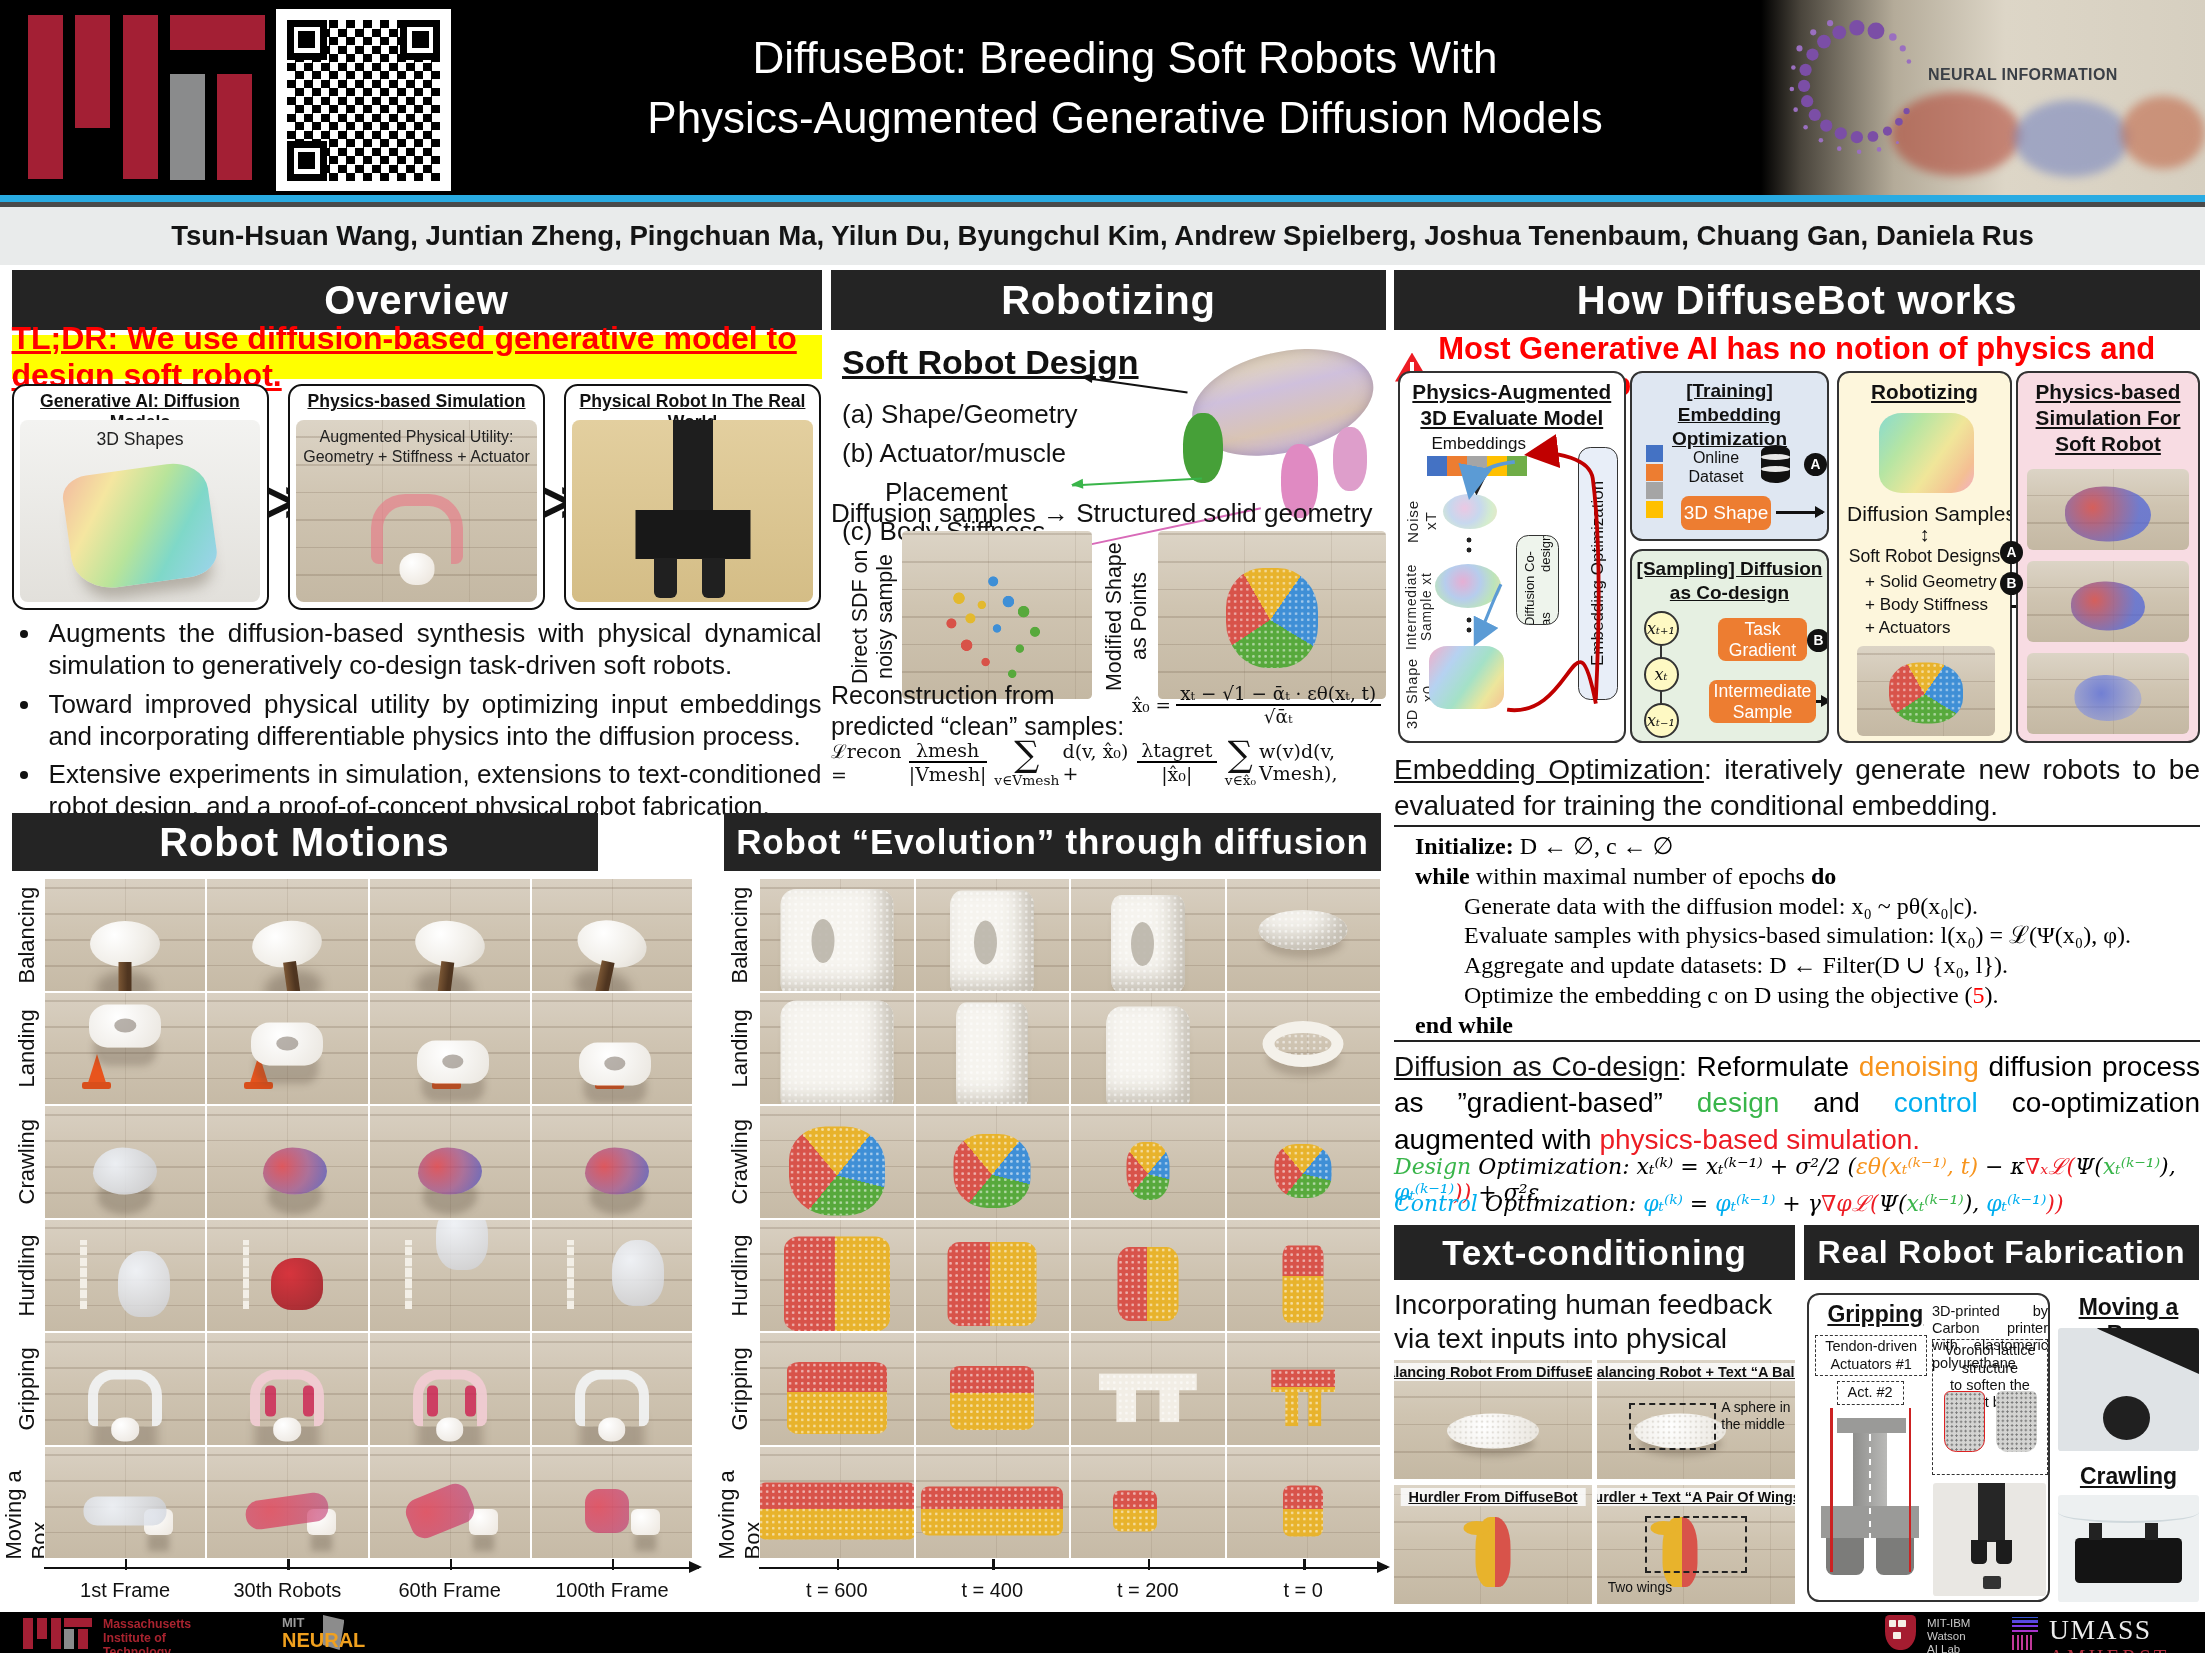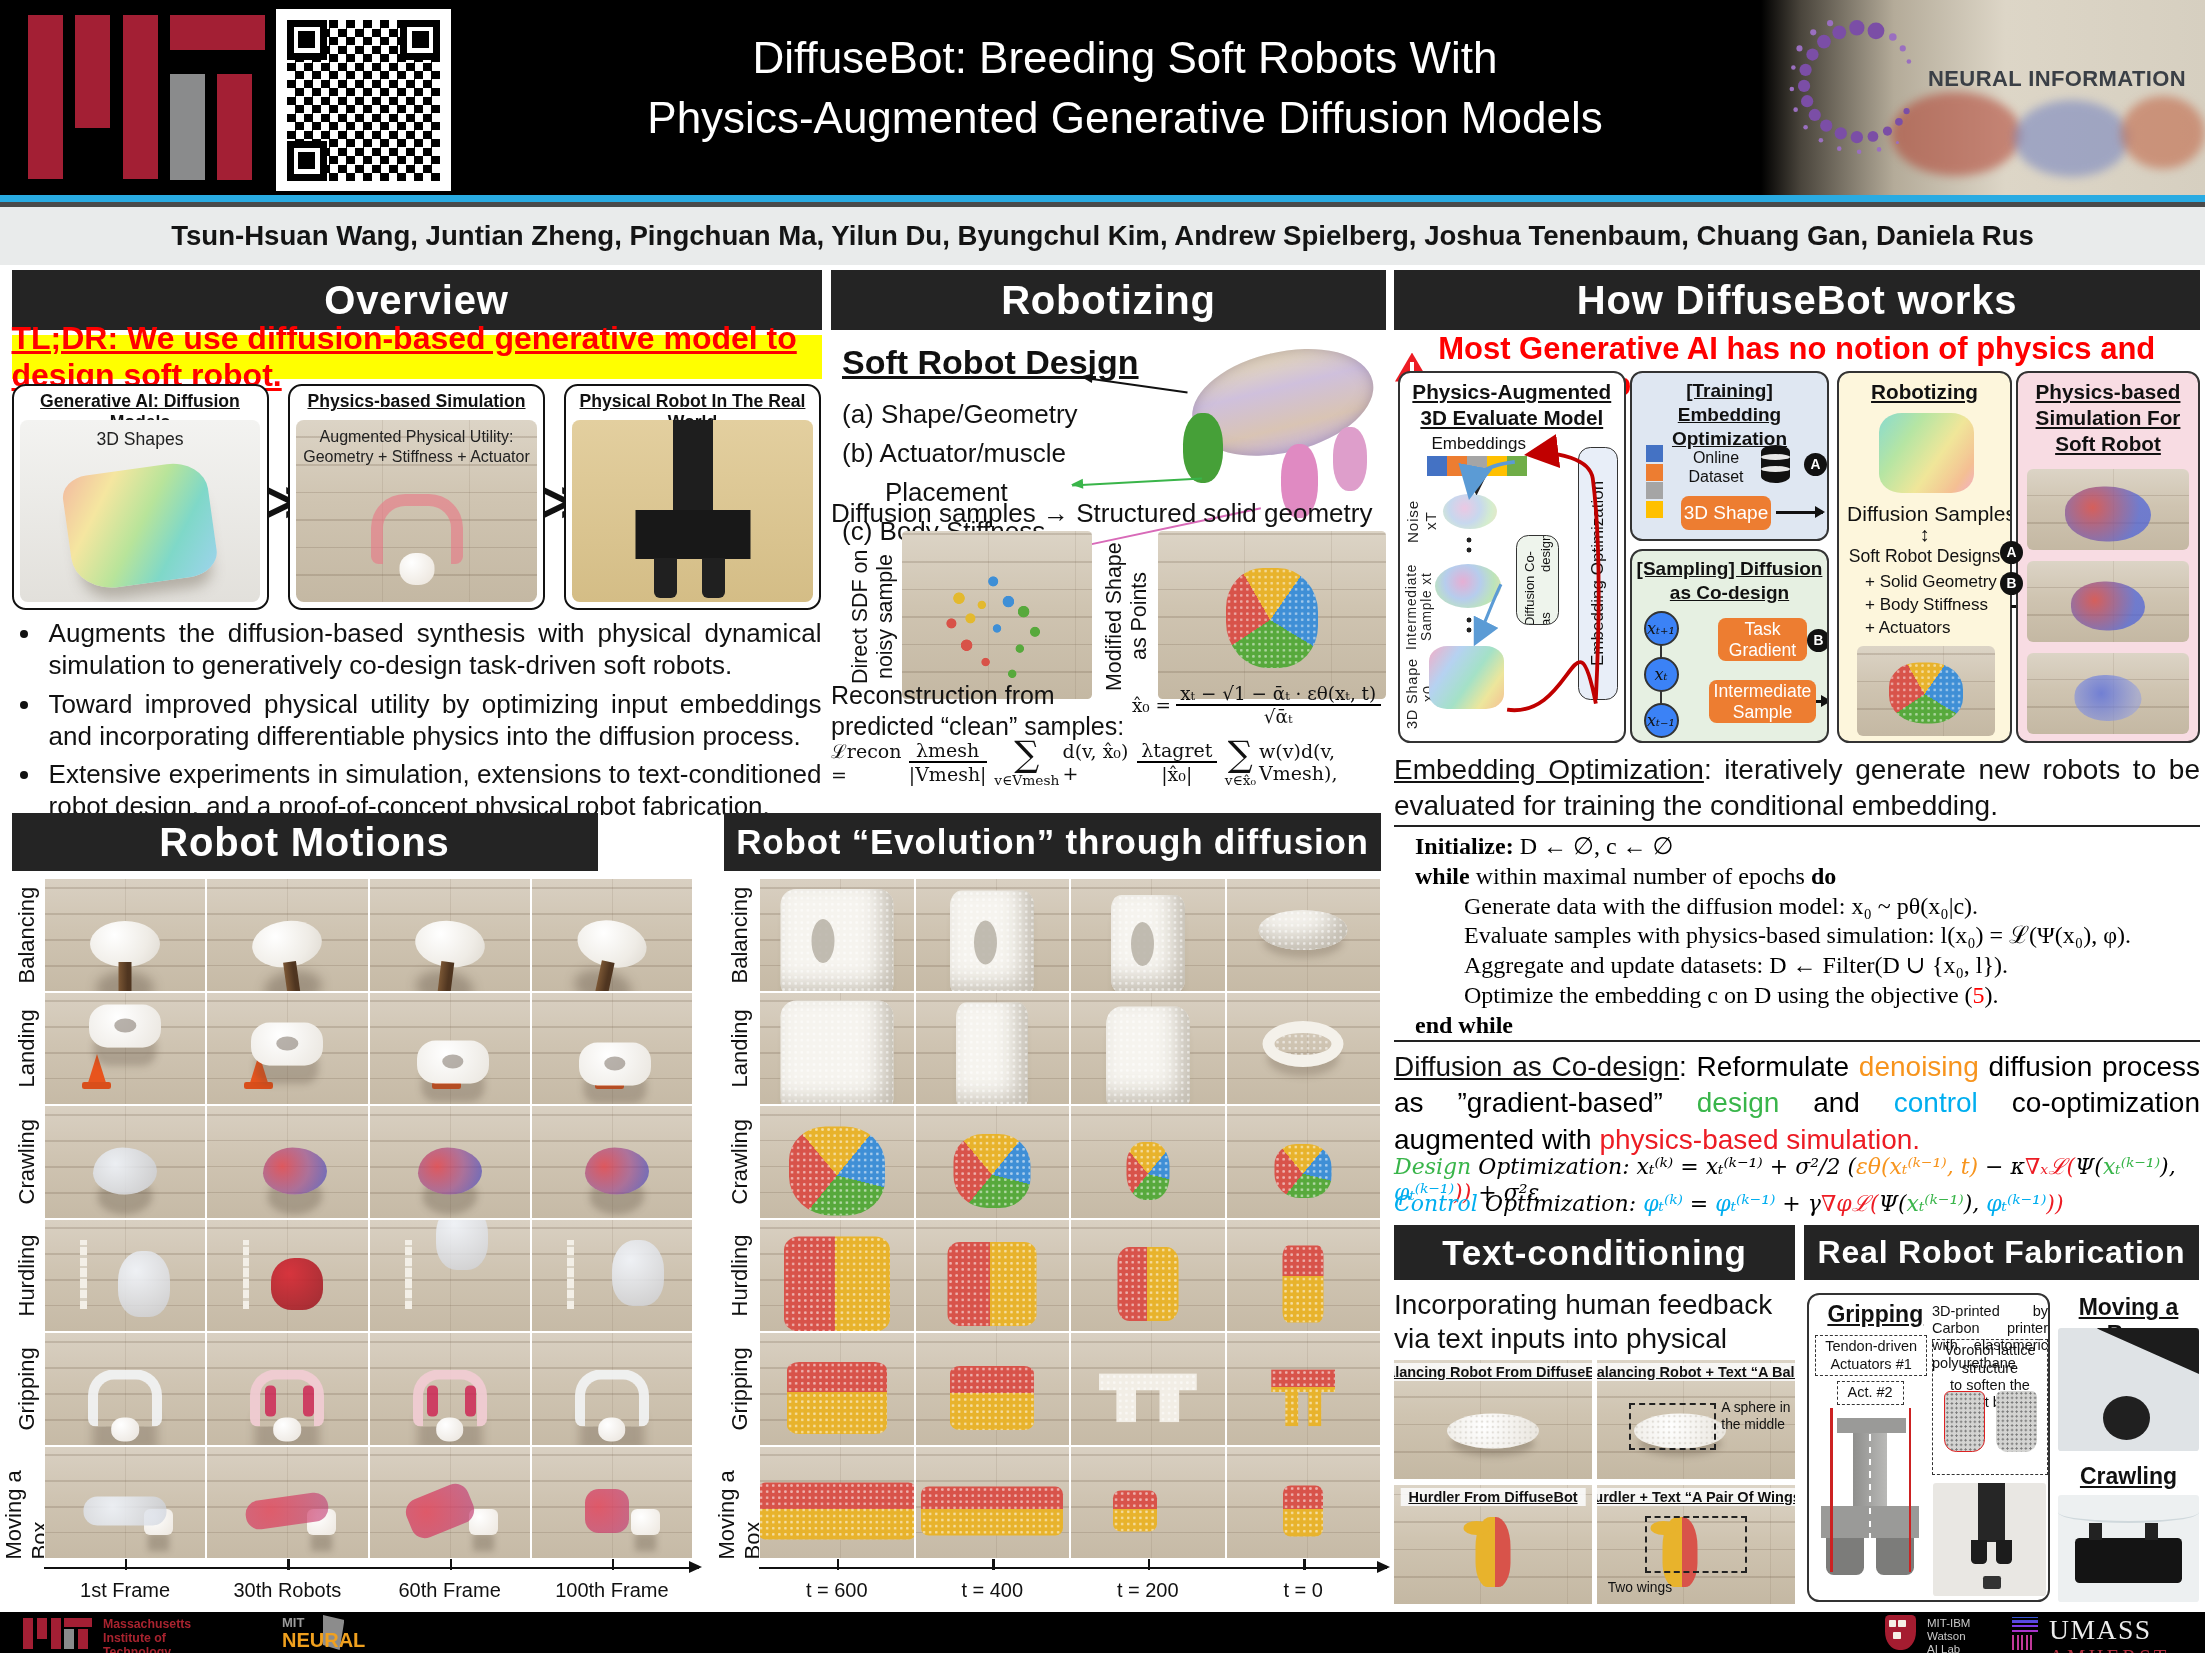--- a/index.html
+++ b/index.html
@@ -22,21 +22,21 @@
 .mitbar.gray{background:#8a8b8c}
 #qr{position:absolute;left:276px;top:9.2px;width:175px;height:182px;background:#fff;padding:10.7px}
 #qr .qfill{position:absolute;inset:10.7px;background:
  repeating-conic-gradient(#000 0 25%,#fff 0 50%);background-size:17px 17px}
 .finder{position:absolute;width:40px;height:40px;border:7.7px solid #000;background:#fff}
 .finder::after{content:'';position:absolute;inset:4.6px;background:#000}
 #title-wrap{position:absolute;left:505px;top:27.6px;width:1240px;color:#fff;text-align:center;
  font-size:44px;line-height:1.38;font-weight:400}
 #neurips{position:absolute;left:1761px;top:0;width:444px;height:195px;overflow:hidden;
  background:linear-gradient(90deg,#000 0%,#4a453c 9%,#b4ab99 30%,#ddd6c7 55%,#d6cfc0 100%)}
-#neurips .ntext{position:absolute;left:167px;top:63px;font-size:22px;font-weight:700;color:#3a3f46;
+#neurips .ntext{position:absolute;left:167px;top:63px;font-size:16px;font-weight:700;color:#3a3f46;
  letter-spacing:0.4px;line-height:1.45}
 .nblob{position:absolute;border-radius:50%;filter:blur(4.6px);opacity:.55}
 
 #strip-cyan{position:absolute;left:0;top:195px;width:2205px;height:6.9px;background:#29abe2}
 #strip-dark{position:absolute;left:0;top:202px;width:2205px;height:4.6px;background:#4a4a4a}
 #authors{position:absolute;left:0;top:207px;width:2205px;height:58px;background:#e9ebeb;
  display:flex;align-items:center;justify-content:center;font-size:27.6px;font-weight:700;color:#141414}
 
 #tldr{position:absolute;left:11.5px;top:335px;width:810px;height:44px;background:#ffff00;
  display:flex;align-items:center;justify-content:center}
@@ -211,21 +211,21 @@
  letter-spacing:0.8px;text-align:center}
 .blob{position:absolute;border-radius:50%;filter:saturate(1.1)}
 .vdots{position:absolute;width:6.1px;background:radial-gradient(circle,#222 2.3px,transparent 2.7px);background-size:6.1px 10px}
 .obox{position:absolute;background:#ed7d31;color:#fff;border-radius:7.7px;display:flex;flex-direction:column;
  align-items:center;justify-content:center;font-size:19px;line-height:1.15;font-weight:400}
 .marker{position:absolute;width:23px;height:23px;border-radius:50%;background:#111;color:#fff;display:flex;
  align-items:center;justify-content:center;font-size:13.8px;font-weight:700;z-index:5}
 .harrow{position:absolute;height:3.1px;background:#111}
 .harrow::after{content:'';position:absolute;right:-1.5px;top:-4.6px;border-left:10.7px solid #111;
  border-top:6.1px solid transparent;border-bottom:6.1px solid transparent}
-.circle{position:absolute;width:35px;height:35px;border:2.3px solid #333;border-radius:50%;background:#3b82f6;
+.circle{position:absolute;width:35px;height:35px;border:2.3px solid #333;border-radius:50%;background:#fef9c3;
  display:flex;align-items:center;justify-content:center;font-family:"DejaVu Serif",serif;font-style:italic;font-size:16px}
 .dbicon{position:absolute;width:29px;height:38px;background:#111;border-radius:14.5px/6.9px;position:absolute}
 .dbicon::before,.dbicon::after{content:'';position:absolute;left:0;width:29px;height:6.1px;border-radius:50%;background:#fff;opacity:.9}
 .dbicon::before{top:9.2px}.dbicon::after{top:21.4px}
 .simimg{position:absolute;border-radius:6.1px;overflow:hidden}
 .simblob{position:absolute;left:50%;top:55%;transform:translate(-50%,-50%);width:86px;height:55px;
  border-radius:46% 54% 50% 50%;background:radial-gradient(circle at 32% 38%,rgba(215,70,70,.8),rgba(80,100,215,.75) 70%)}
 
 .para{position:absolute;font-size:28px;line-height:1.3;text-align:justify}
 .hrline{position:absolute;height:1.9px;background:#222}

